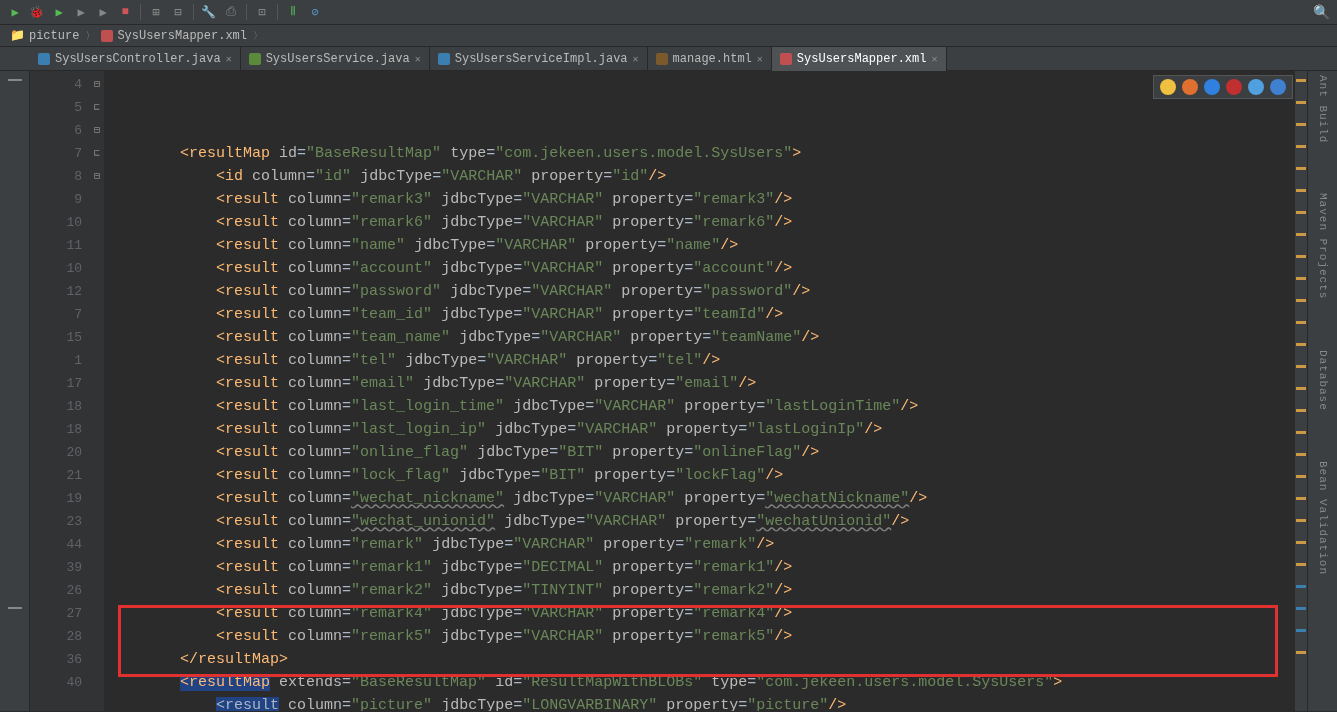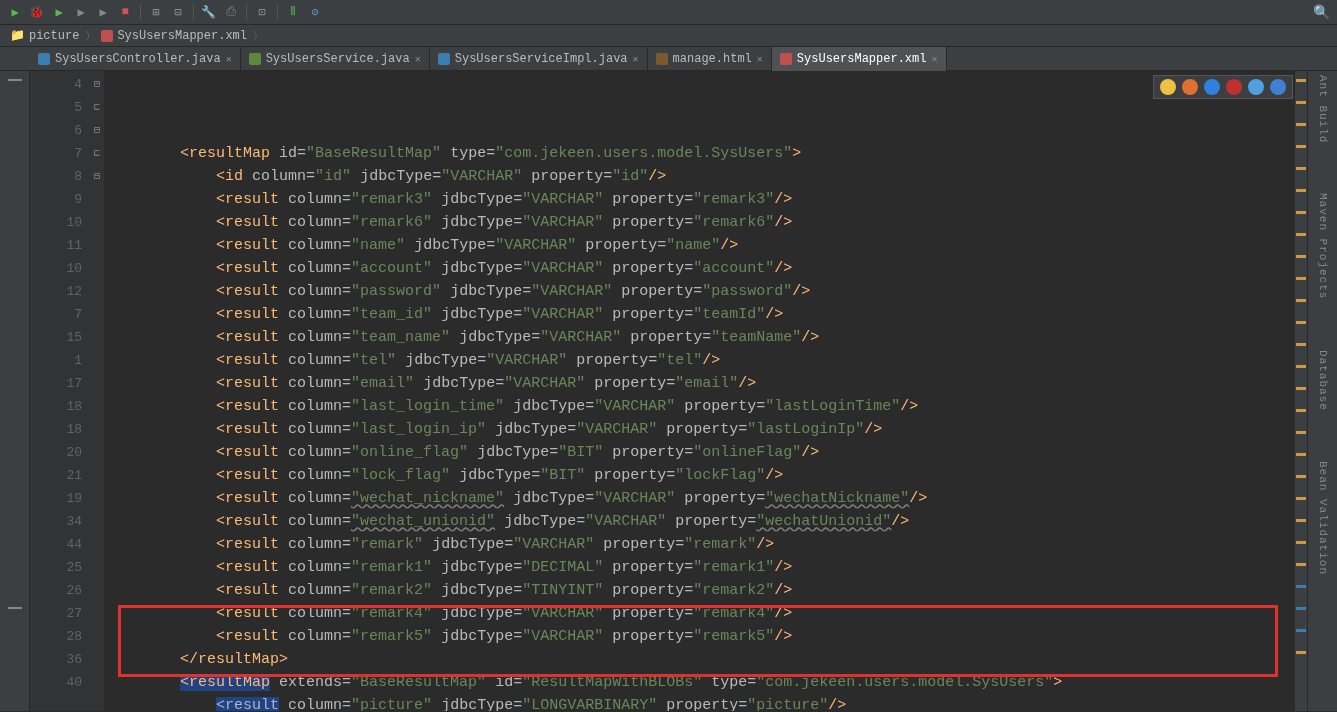--- a/index.html
+++ b/index.html
@@ -123,23 +123,23 @@
       <div>12</div>
       <div>7</div>
       <div>15</div>
       <div>1</div>
       <div>17</div>
       <div>18</div>
       <div>18</div>
       <div>20</div>
       <div>21</div>
       <div>19</div>
-      <div>34</div>
+      <div>23</div>
       <div>44</div>
-      <div>25</div>
+      <div>39</div>
       <div>26</div>
       <div>27</div>
       <div>28</div>
       <div>36</div>
       <div>40</div>
     </div>
   <div class="fold-strip" id="fold">
       <div>⊟</div>
       <div></div>
       <div></div>

